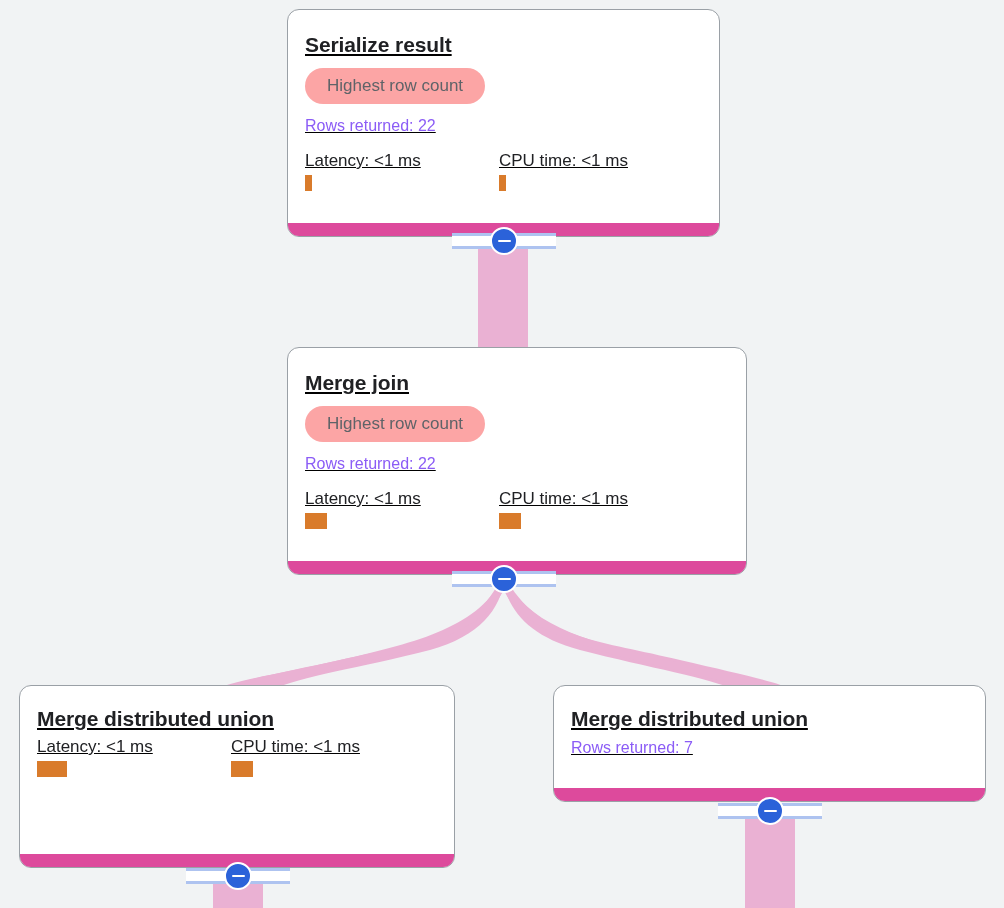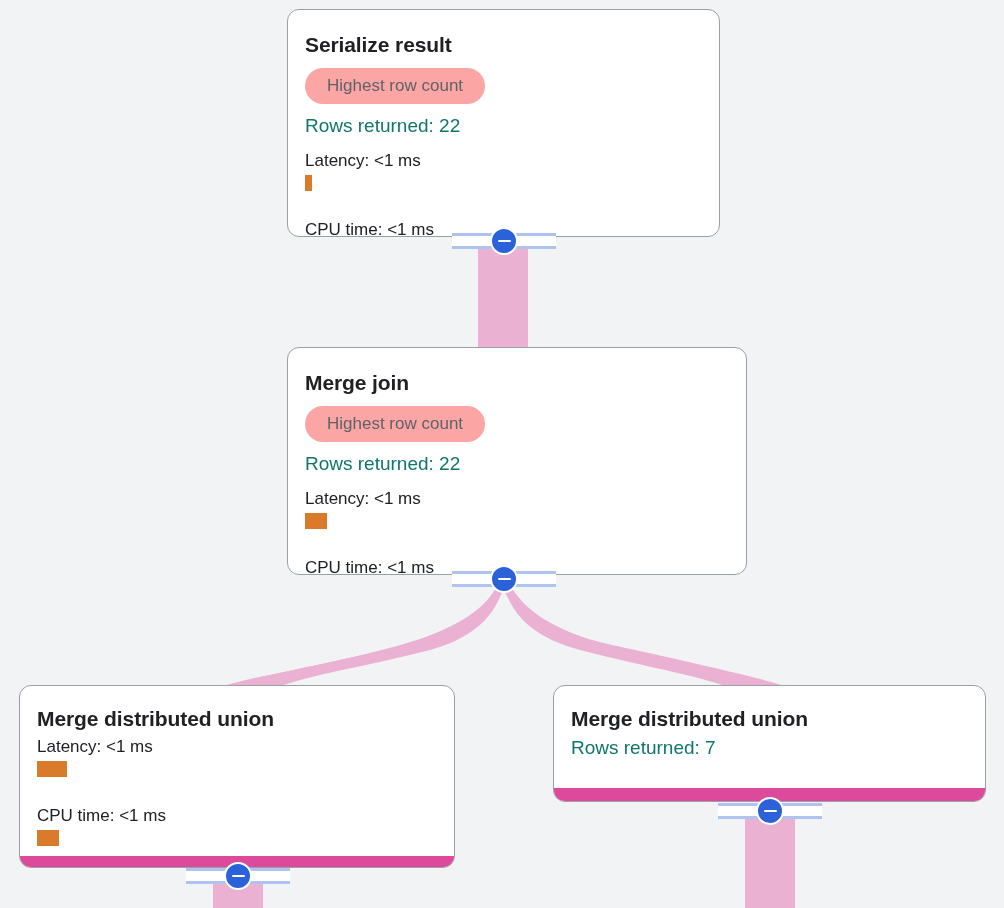--- a/index.html
+++ b/index.html
@@ -35,49 +35,49 @@
     background: #ffffff;
     border: 1px solid #9aa0a6;
     border-radius: 12px;
     overflow: hidden;
     display: flex;
     flex-direction: column;
   }
   .node-body {
     flex: 1 1 auto;
     padding: 22px 12px 10px 17px;
+    text-decoration: underline;
   }
   .node-title {
     font-size: 21px;
     font-weight: 700;
     color: #202124;
     letter-spacing: -0.1px;
     line-height: 26px;
     margin: 0 0 10px 0;
   }
   .badge {
     display: inline-block;
     background: #fca5a5;
     color: #5f6368;
     font-size: 17px;
     line-height: 20px;
     border-radius: 18px;
     padding: 8px 22px 8px 22px;
     margin: 0 0 8px 0;
   }
   .rows {
-    font-size: 19px;
-    color: #0f766e;
+    font-size: 16px;
+    color: #8b5cf6;
     line-height: 24px;
     margin: 2px 0 12px 0;
   }
   .metrics {
     display: flex;
-    flex-direction: column;
-    gap: 28px;
+    flex-direction: row;
   }
   .metric {
     display: flex;
     flex-direction: column;
   }
   .metric-label {
     font-size: 17px;
     color: #202124;
     line-height: 22px;
     white-space: nowrap;

